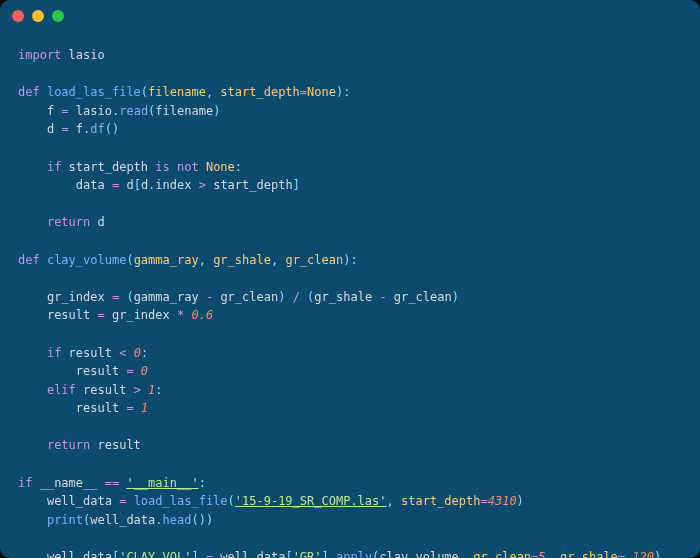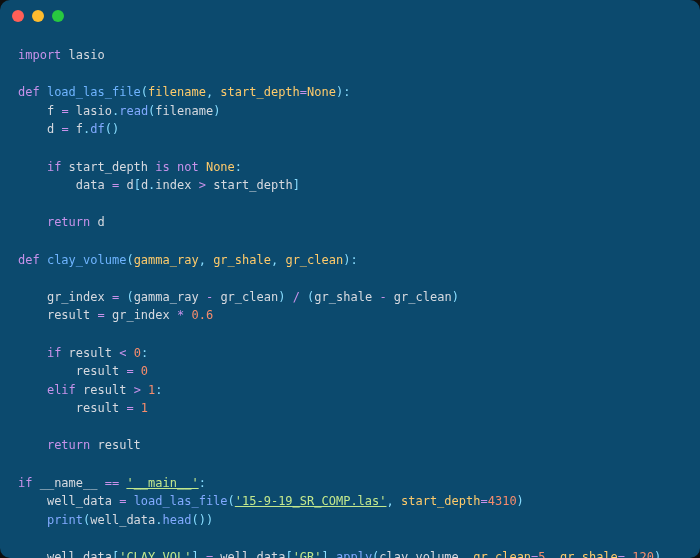--- a/index.html
+++ b/index.html
@@ -40,21 +40,21 @@
     white-space: pre;
     overflow: hidden;
   }
   .tok-k   { color: #c792ea; }           
   .tok-op  { color: #c792ea; }           
   .tok-id  { color: #d7dae0; }           
   .tok-fn  { color: #6fb4ff; }           
   .tok-call{ color: #82aaff; }           
   .tok-p   { color: #ffcb6b; }           
   .tok-s   { color: #c3e88d; text-decoration: underline; }           
-  .tok-n   { color: #f78c6c; }           
+  .tok-n   { color: #f78c6c; font-style: italic; }           
   .tok-c   { color: #ffcb6b; }           
   .tok-punc{ color: #89ddff; }
 </style>
 </head>
 <body>
 
 <div class="window">
   <div class="titlebar">
     <div class="dot red"></div>
     <div class="dot yellow"></div>

